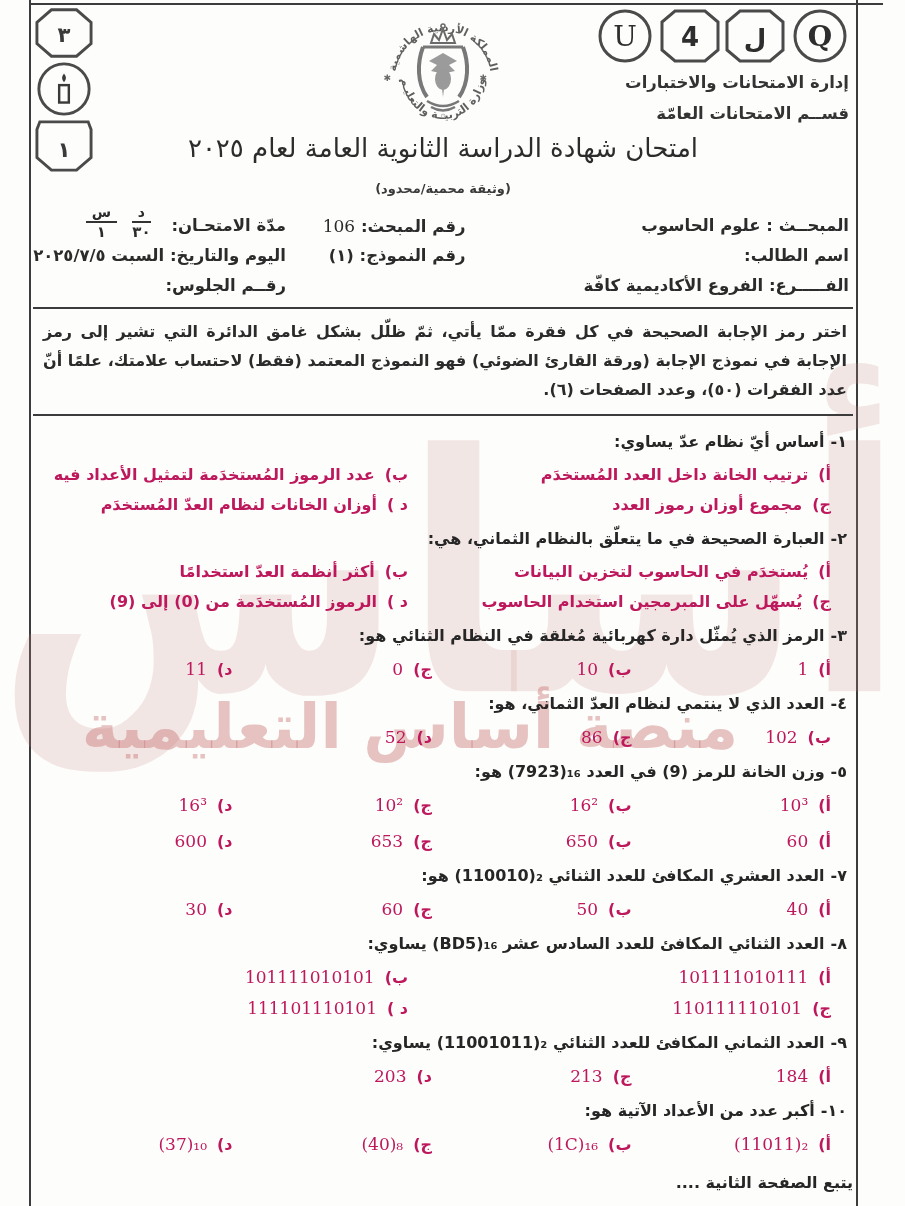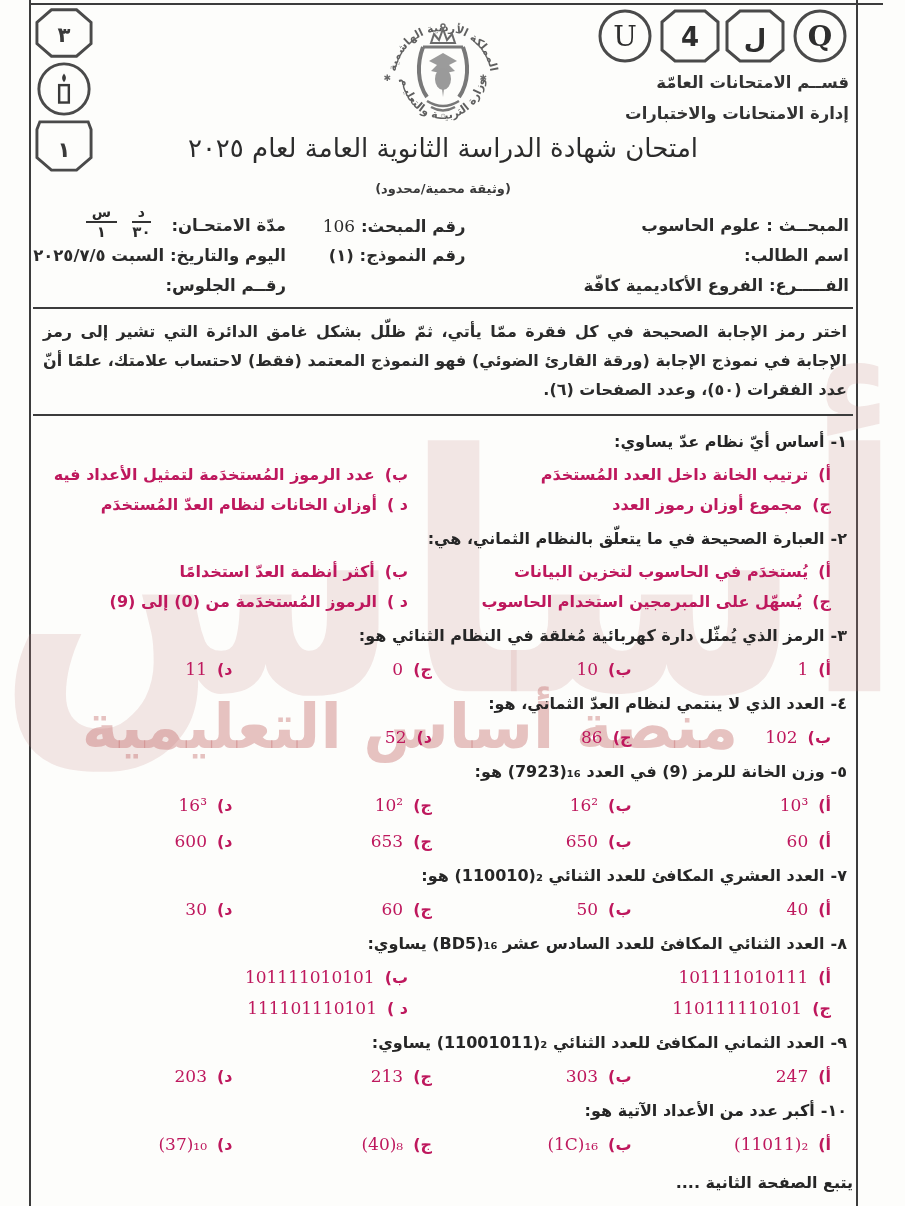--- a/index.html
+++ b/index.html
@@ -151,22 +151,22 @@
 
           <path d="M64,40 l-14,8 l8,4 l-6,6 l9,2 l3,24 l3,-24 l9,-2 l-6,-6 l8,-4 z" fill="#8a8a8a" opacity="0.85"></path>
           <ellipse cx="64" cy="66" rx="8" ry="11" fill="#9a9a9a"></ellipse>
 
           <path d="M48,88 q16,10 32,0 M52,94 q12,7 24,0" fill="none" stroke="#787878" stroke-width="2.5"></path>
           <text x="64" y="104" text-anchor="middle" font-size="8" fill="#6a6a6a">۞</text>
         </svg>
       </div>
 
       <div class="dept">
+        <div>إدارة الامتحانات والاختبارات</div>
         <div>قســم الامتحانات العامّة</div>
-        <div>إدارة الامتحانات والاختبارات</div>
       </div>
 
       <div class="title">امتحان شهادة الدراسة الثانوية العامة لعام ٢٠٢٥</div>
       <div class="subtitle">(وثيقة محمية/محدود)</div>
     </div>
 
     <div class="details">
       <div class="col col-subject">
         <div class="detail-line"><span>المبحــث : </span><span>علوم الحاسوب</span></div>
         <div class="detail-line"><span>اسم الطالب:</span></div>
@@ -259,22 +259,21 @@
           <div class="options grid2">
             <div class="option"><span class="opt-key">أ)</span><span class="opt-val num" dir="auto">101111010111</span></div>
             <div class="option"><span class="opt-key">ب)</span><span class="opt-val num" dir="auto">101111010101</span></div>
             <div class="option"><span class="opt-key">ج)</span><span class="opt-val num" dir="auto">110111110101</span></div>
             <div class="option"><span class="opt-key">د )</span><span class="opt-val num" dir="auto">111101110101</span></div>
           </div>
         </div>
         <div class="question">
           <div class="q-title"><span class="q-num">٩-</span><span>العدد الثماني المكافئ للعدد الثنائي ⁦(11001011)₂⁩ يساوي:</span></div>
           <div class="options row4">
-            <div class="option"><span class="opt-key">أ)</span><span class="opt-val num" dir="auto">247</span></div>
-            <div class="option"><span class="opt-key">ب)</span><span class="opt-val num" dir="auto">303</span></div>
+            <div class="option"><span class="opt-key">أ)</span><span class="opt-val num" dir="auto">184</span></div>
             <div class="option"><span class="opt-key">ج)</span><span class="opt-val num" dir="auto">213</span></div>
             <div class="option"><span class="opt-key">د)</span><span class="opt-val num" dir="auto">203</span></div>
           </div>
         </div>
         <div class="question">
           <div class="q-title"><span class="q-num">١٠-</span><span>أكبر عدد من الأعداد الآتية هو:</span></div>
           <div class="options row4">
             <div class="option"><span class="opt-key">أ)</span><span class="opt-val num" dir="auto">(11011)₂</span></div>
             <div class="option"><span class="opt-key">ب)</span><span class="opt-val num" dir="auto">(1C)₁₆</span></div>
             <div class="option"><span class="opt-key">ج)</span><span class="opt-val num" dir="auto">(40)₈</span></div>

